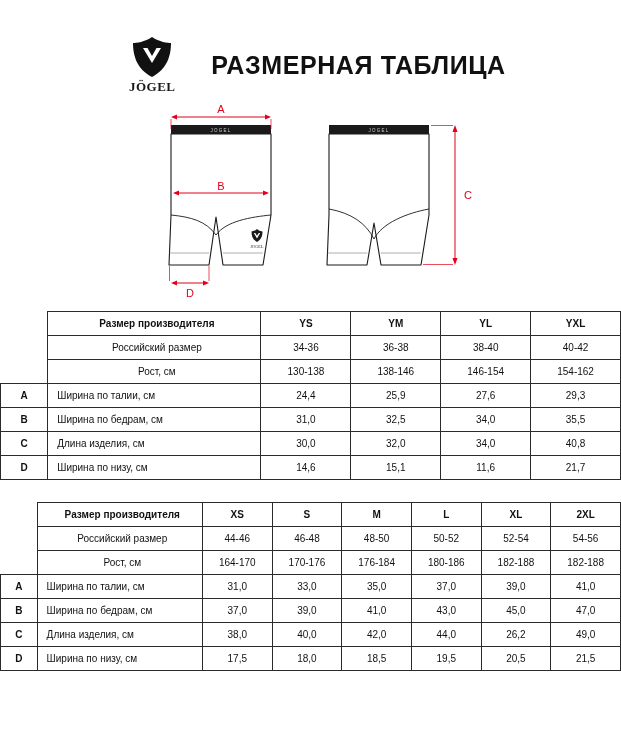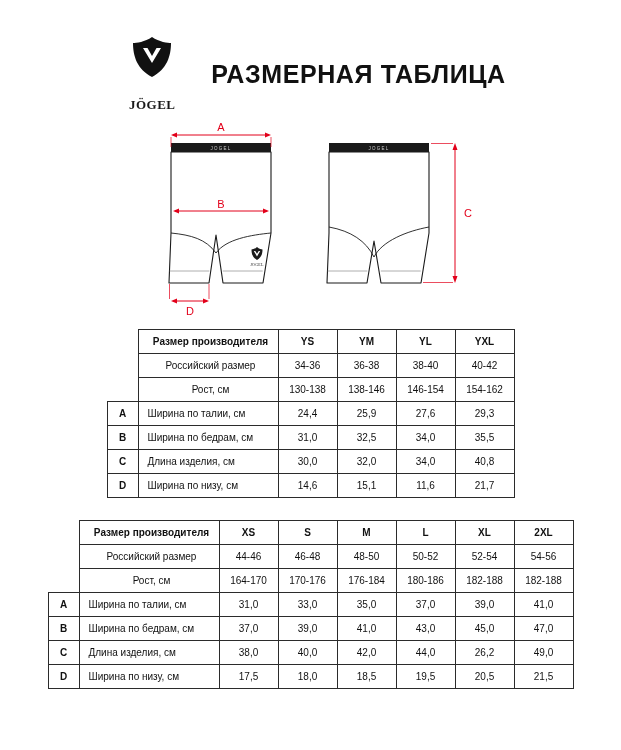--- a/index.html
+++ b/index.html
@@ -37,21 +37,21 @@
     width: 74px;
   }
   .brand-mark {
     width: 44px;
     height: 42px;
   }
   .brand-name {
     font-size: 13px;
     font-weight: bold;
     letter-spacing: 0.5px;
-    margin-top: 19px;
+    margin-top: 1px;
     font-family: "Liberation Serif", serif;
   }
   .title {
     font-size: 25px;
     font-weight: bold;
     letter-spacing: 0.6px;
     color: #111;
     white-space: nowrap;
   }
 
@@ -60,21 +60,20 @@
     margin-top: 10px;
     display: flex;
     justify-content: center;
   }
 
   
   .tables {
     margin-top: 6px;
     display: flex;
     flex-direction: column;
-    align-items: center;
     gap: 22px;
   }
   table.size {
     border-collapse: collapse;
     font-size: 10px;
     color: #111;
     background: #fff;
   }
   table.size td {
     border: 1px solid #2b2b2b;

